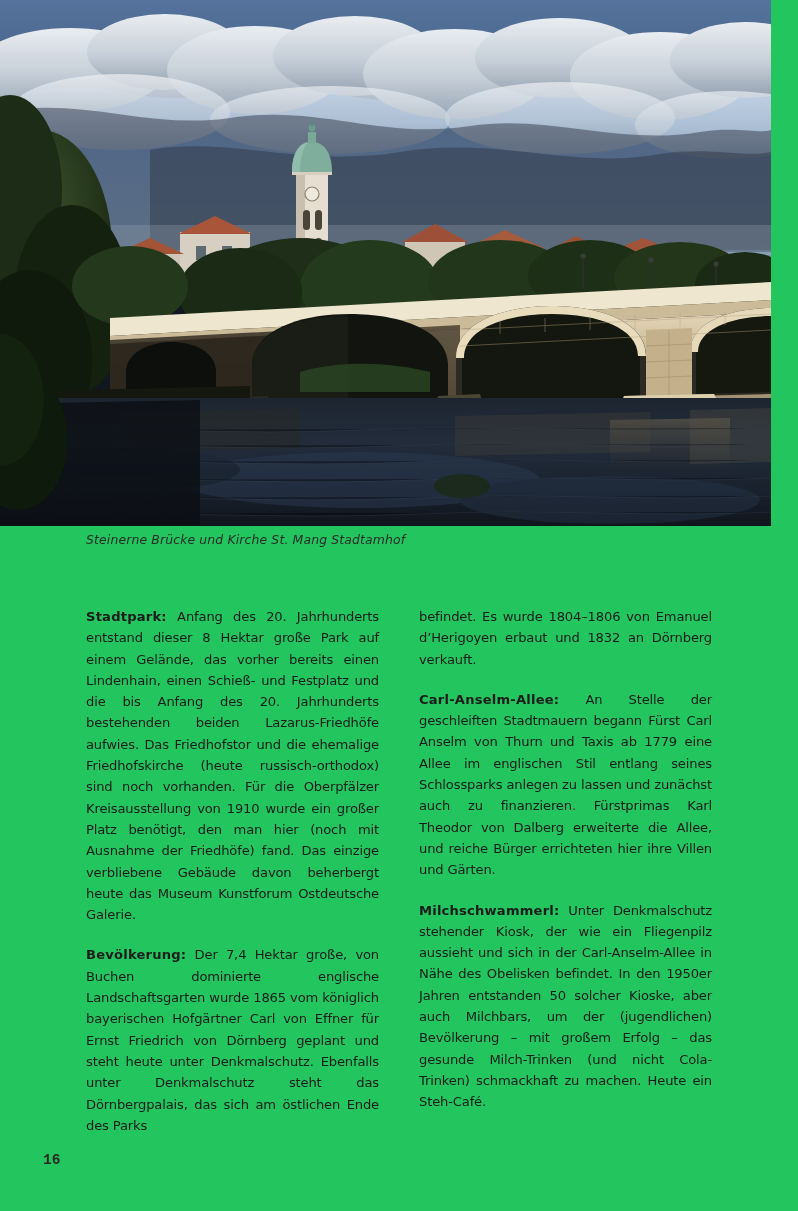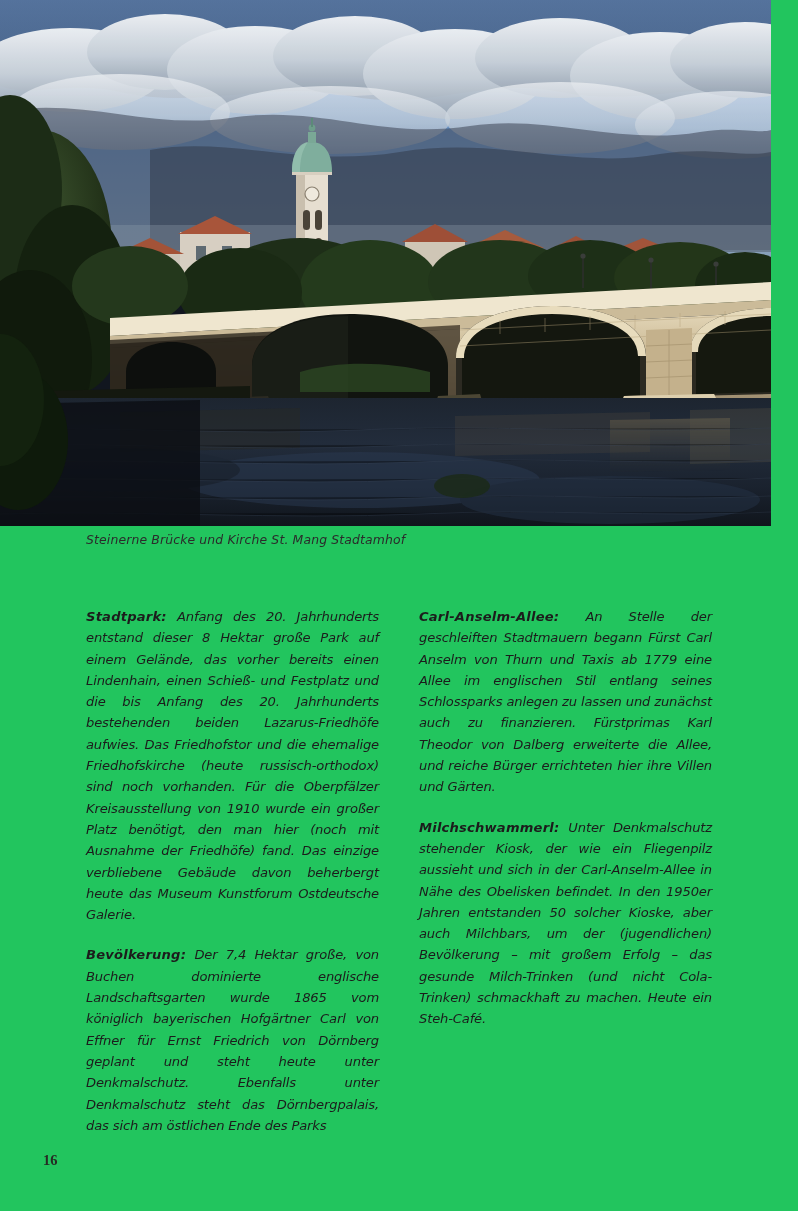--- a/index.html
+++ b/index.html
@@ -45,21 +45,20 @@
   }
 
   
   .columns {
     position: absolute;
     left: 86px;
     top: 606px;
     width: 626px;
     display: flex;
     gap: 40px;
-    font-style: italic;
   }
   .col {
     width: 295px;
   }
   .para {
     margin: 0 0 19px 0;
     font-family: "DejaVu Sans", sans-serif;
     font-size: 13.1px;
     line-height: 21.3px;
     color: #1c1c1c;
@@ -72,21 +71,21 @@
   .lead {
     font-weight: bold;
     letter-spacing: 0.2px;
   }
 
   
   .folio {
     position: absolute;
     left: 43px;
     top: 1152px;
-    font-family: Liberation Serif, serif;
+    font-family: Liberation Mono, monospace;
     font-size: 14.5px;
     font-weight: bold;
     color: #262b24;
   }
 </style>
 </head>
 <body>
 
 <div class="page">
 
@@ -333,20 +332,23 @@
       </p>
 
       <p class="para">
         <span class="lead">Bevölkerung:</span><span> Der 7,4 Hektar große, von Buchen dominierte englische Landschaftsgarten wurde 1865 vom königlich bayerischen Hofgärtner Carl von Effner für Ernst Friedrich von Dörnberg geplant und steht heute unter Denkmalschutz. Ebenfalls unter Denkmalschutz steht das Dörnbergpalais, das sich am östlichen Ende des Parks</span>
       </p>
 
     </div>
 
     <div class="col">
 
+      <p class="para">
+        <span>befindet. Es wurde 1804–1806 von Emanuel d’Herigoyen erbaut und 1832 an Dörnberg verkauft.</span>
+      </p>
 
       <p class="para">
         <span class="lead">Carl-Anselm-Allee:</span><span> An Stelle der geschleiften Stadtmauern begann Fürst Carl Anselm von Thurn und Taxis ab 1779 eine Allee im englischen Stil entlang seines Schlossparks anlegen zu lassen und zunächst auch zu finanzieren. Fürstprimas Karl Theodor von Dalberg erweiterte die Allee, und reiche Bürger errichteten hier ihre Villen und Gärten.</span>
       </p>
 
       <p class="para">
         <span class="lead">Milchschwammerl:</span><span> Unter Denkmalschutz stehender Kiosk, der wie ein Fliegenpilz aussieht und sich in der Carl-Anselm-Allee in Nähe des Obelisken befindet. In den 1950er Jahren entstanden 50 solcher Kioske, aber auch Milchbars, um der (jugendlichen) Bevölkerung – mit großem Erfolg – das gesunde Milch-Trinken (und nicht Cola-Trinken) schmackhaft zu machen. Heute ein Steh-Café.</span>
       </p>
 
     </div>

